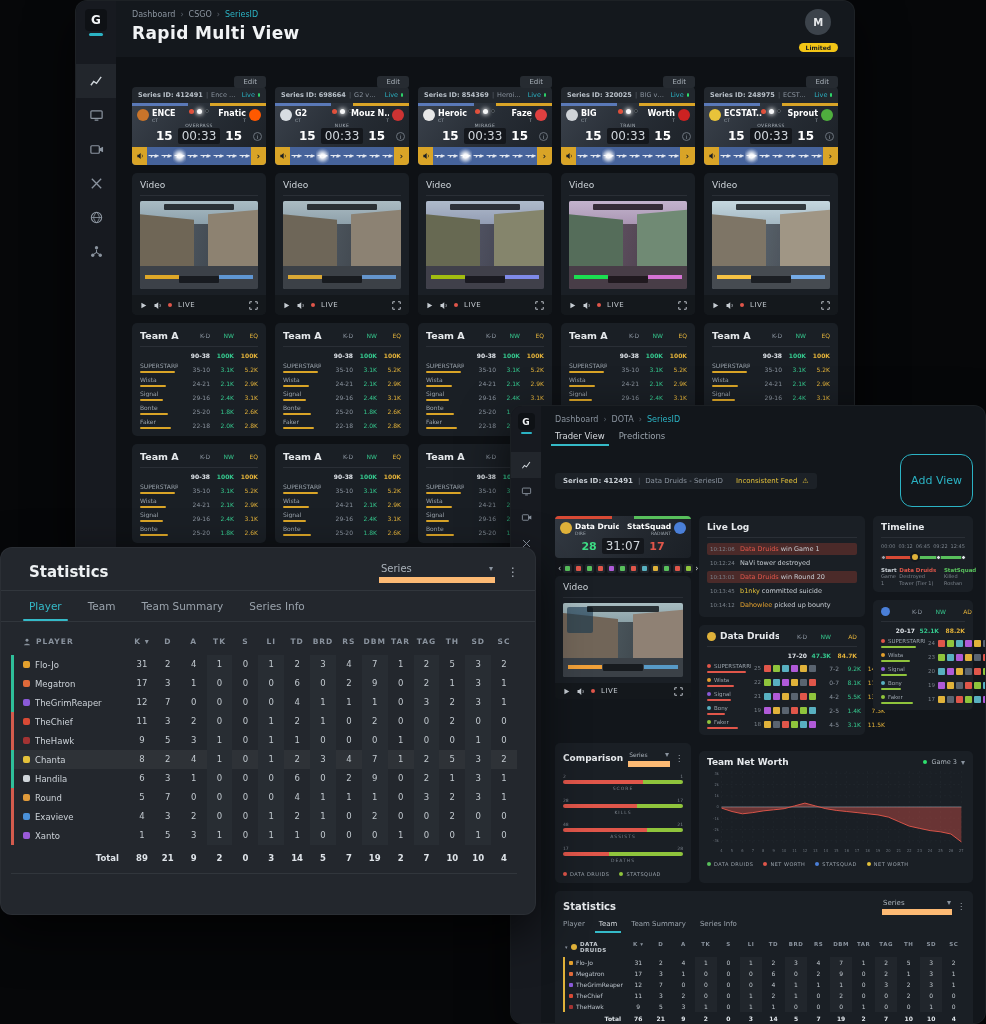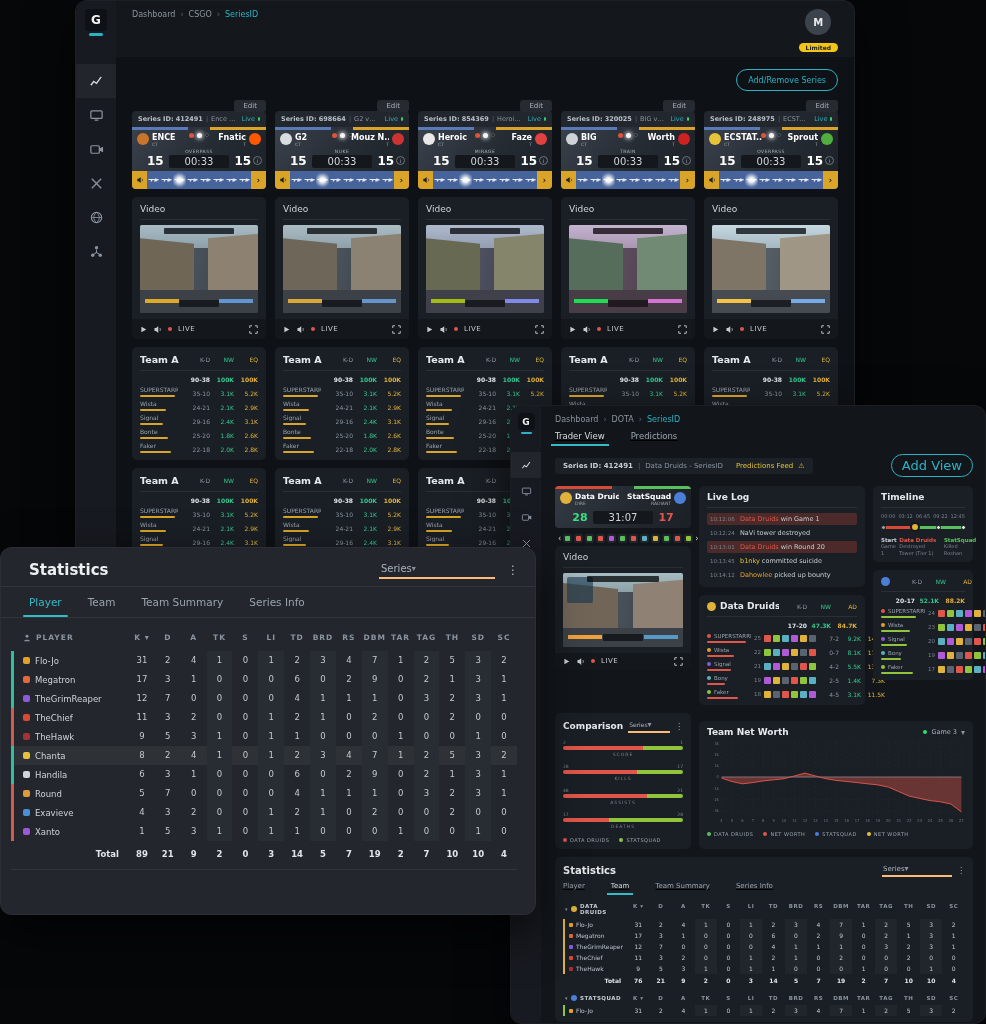--- a/index.html
+++ b/index.html
@@ -55,21 +55,21 @@
   .tn.r{margin-left:auto;align-items:flex-end;}
   .sdots{position:absolute;left:50%;top:6px;transform:translateX(-50%);display:flex;gap:3px;}
   .sdots i{width:5px;height:5px;border-radius:50%;}
   .sdots .d1{background:#e04f3a;}
   .sdots .d2{background:#f5f6f7;box-shadow:0 0 4px 1px rgba(255,255,255,.8);}
   .sdots .d3{background:#181b1f;border:1px solid #51585f;width:4px;height:4px;}
   .sscore{position:absolute;left:0;right:0;bottom:3px;text-align:center;}
   .smap{font-size:4.5px;color:#aab2ba;letter-spacing:.5px;}
   .srow{display:flex;justify-content:center;align-items:center;gap:5px;}
   .srow b{font-size:12px;color:#fff;}
-  .sclock{background:#14171c;border-radius:2px;padding:1px 16px;font-size:10px;color:#d0d6dc;}
+  .sclock{background:#14171c;border-radius:2px;padding:1px 4px;font-size:12px;color:#d0d6dc;}
   .sinfo{position:absolute;right:4px;bottom:6px;width:9px;height:9px;border-radius:50%;border:1px solid #6b737c;color:#9aa3ac;font-size:5.5px;display:flex;align-items:center;justify-content:center;}
   .wstrip{height:18px;background:#46639b;display:flex;align-items:stretch;}
   .wcell{flex:1;display:flex;align-items:center;justify-content:center;color:rgba(255,255,255,.85);}
   .wcell svg{width:11px;height:6px;}
   .wcell.hot{background:radial-gradient(circle,rgba(255,255,255,.95) 18%,rgba(255,255,255,.15) 60%,transparent 75%);}
   .wcell.gold{flex:0 0 15px;background:#d9a427;color:#1c1f24;}
   .wcell.gold svg{width:8px;height:8px;}
   .wcell.chev{font-size:8px;font-weight:700;}
   .card{background:#1a1f25;border-radius:5px;padding:7px 8px;margin-top:8px;}
   .vlabel{font-size:9px;color:#cdd3d9;}
@@ -105,21 +105,21 @@
   .ta-row{display:flex;align-items:flex-end;margin-top:3px;}
   .ta-left{flex:1;min-width:0;padding-right:4px;}
   .ta-name{font-size:6px;color:#9aa3ac;white-space:nowrap;overflow:hidden;}
   .ta-bar{height:2px;margin-top:2px;}
   .ta-bar span{display:block;height:2px;background:#d9a427;border-radius:1px;}
 
   
   .statsfront{left:0;top:547px;width:536px;height:368px;background:#23272d;z-index:3;}
   .fs-header{display:flex;align-items:center;padding:13px 16px 7px 28px;}
   .fs-title{font-size:15px;font-weight:700;color:#eef1f3;flex:1;}
-  .dropdown{display:flex;align-items:center;width:116px;border-bottom:2px solid #fdba74;color:#aab2ba;font-size:10px;padding:2px 2px 3px;}
+  .dropdown{display:flex;align-items:center;justify-content:space-between;width:116px;border-bottom:6px solid #fdba74;color:#aab2ba;font-size:10px;padding:2px 2px 3px;}
   .dd-caret{font-size:8px;color:#8a939e;}
   .kebab{color:#aab2ba;font-size:12px;margin-left:12px;}
   .fs-div{height:1px;background:#31363c;}
   .fs-tabs{display:flex;gap:26px;padding:9px 0 0 28px;height:30px;}
   .ftab{font-size:10.5px;color:#9aa3ac;padding-bottom:9px;position:relative;}
   .ftab.active{color:#35bac8;}
   .ftab.active::after{content:"";position:absolute;left:-6px;right:-6px;bottom:0;height:2px;background:#35bac8;border-radius:1px;}
   .fs-table{margin:6px 18px 0 10px;display:grid;grid-template-columns:118px repeat(15,1fr);}
   .fth{font-size:7.5px;font-weight:700;letter-spacing:1px;color:#8a939e;text-align:center;padding:9px 0;}
   .fth.name{display:flex;align-items:center;gap:5px;padding-left:12px;text-align:left;}
@@ -137,32 +137,32 @@
   
   .console{left:510px;top:405px;width:476px;height:619px;background:#12161b;z-index:2;}
   .c-sidebar{position:absolute;left:0;top:0;bottom:0;width:30px;background:#171a20;padding-top:7px;display:flex;flex-direction:column;align-items:center;}
   .c-sidebar .logo{width:17px;height:17px;font-size:9px;}
   .c-sidebar .logo-bar{width:11px;height:2px;}
   .c-sidebar .sb-items{margin-top:18px;}
   .c-sidebar .sb-item{height:26px;}
   .c-sidebar .sb-item svg{width:11px;height:11px;}
   .c-main{margin-left:30px;padding:9px 12px 0 14px;position:relative;}
   .c-title{font-size:15px;font-weight:700;color:#f1f3f5;letter-spacing:.3px;margin-top:3px;}
-  .c-tabs{display:flex;gap:26px;margin-top:7px;text-decoration:underline;}
+  .c-tabs{display:flex;gap:14px;margin-top:7px;}
   .ctab{font-size:8.5px;color:#9aa3ac;padding-bottom:5px;position:relative;}
   .ctab.active{color:#d6dade;}
   .ctab.active::after{content:"";position:absolute;left:-4px;right:-4px;bottom:0;height:2px;background:#35bac8;}
   .c-seriesrow{display:flex;align-items:center;justify-content:space-between;margin-top:8px;}
   .c-serieschip{background:#1c2127;border-radius:3px;padding:4px 8px;display:flex;align-items:center;gap:5px;}
   .cs-id{font-size:7px;font-weight:700;color:#c6ccd2;}
   .cs-sep{font-size:7px;color:#5b636c;}
   .cs-teams{font-size:7px;color:#8a939e;}
   .cs-warn{font-size:7px;color:#e3c13a;margin-left:8px;}
   .cs-warn-ic{color:#e3c13a;font-size:7px;}
-  .btn-outline.sm{font-size:13px;padding:3px 10px;}
+  .btn-outline.sm{font-size:11px;padding:19px 10px;}
   .c-row1{display:flex;gap:8px;margin-top:9px;}
   .c-colA{width:136px;flex:none;}
   .c-colB{width:166px;flex:none;}
   .c-colC{flex:1;min-width:0;}
   .ccard{background:#1a1f25;border-radius:5px;padding:6px 8px;}
   .ccard + .ccard{margin-top:8px;}
   .cc-title{font-size:9px;font-weight:700;color:#e6e9ec;}
   .csb{border-radius:4px;overflow:hidden;}
   .csb-body{position:relative;height:42px;background:linear-gradient(120deg,#333a43 0%,#23282f 60%,#1b2026 100%);}
   .csb .tb-l{background:#d84a35;}
@@ -298,29 +298,27 @@
     </aside>
     <div class="mv-main">
       <div class="mv-header">
         <div class="crumbrow" id="mv-crumbs">
             <span class="crumb">Dashboard</span>
             <span class="csep">›</span>
             <span class="crumb">CSGO</span>
             <span class="csep">›</span>
             <span class="crumb last">SeriesID</span>
           </div>
+        <div class="mv-title">Rapid Multi View</div>
         <div class="avatar-wrap">
           <div class="avatar">M</div>
           <span class="avatar-badge">Limited</span>
         </div>
       </div>
       <div class="mv-content">
-        <div class="mv-topbar">
-          <button class="btn-outline">Add/Remove Series</button>
-        </div>
         <div class="mv-cols" id="mv-cols">
   <div class="col">
     <div class="editrow"><button class="chip-edit">Edit</button></div>
     <div class="scard">
       <div class="scard-head">
         <span class="sid">Series ID: 412491</span>
                   <span class="ssep">|</span>
         <span class="smatch">Ence vs Fnatic</span>
                   <span class="sflex"></span>
         <span class="slive">Live</span>
@@ -1925,21 +1923,21 @@
         </div>
       <div class="c-tabs" id="c-tabs">
           <span class="ctab active">Trader View</span>
           <span class="ctab">Predictions</span>
         </div>
       <div class="c-seriesrow">
         <div class="c-serieschip">
           <span class="cs-id">Series ID: 412491</span>
           <span class="cs-sep">|</span>
           <span class="cs-teams">Data Druids - SeriesID</span>
-          <span class="cs-warn">Predictions Feed</span>
+          <span class="cs-warn">Inconsistent Feed</span>
           <span class="cs-warn-ic">⚠</span>
         </div>
         <button class="btn-outline sm">Add View</button>
       </div>
       <div class="c-row1">
         <div class="c-colA" id="c-colA">
   <div class="csb">
     <div class="csb-body">
       <i class="tb tb-l"></i>
                 <i class="tb tb-r"></i>

